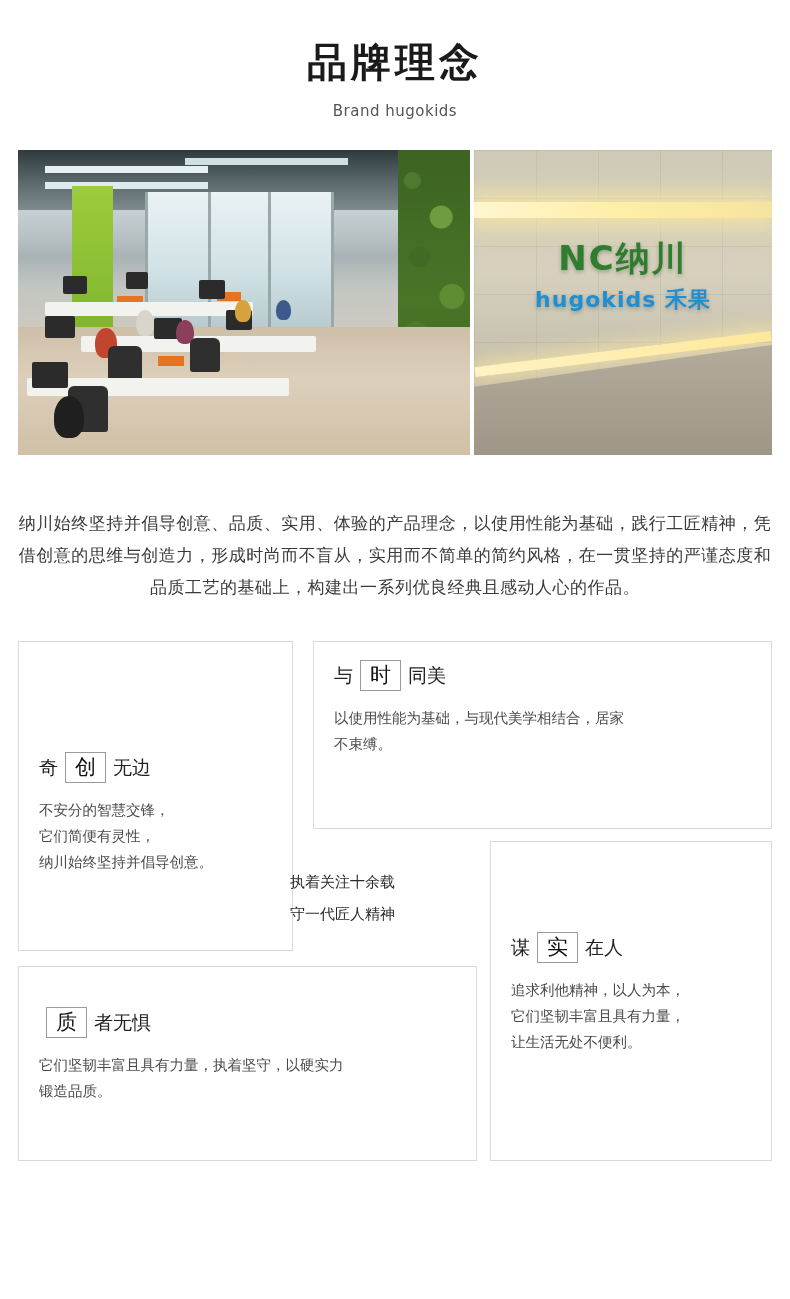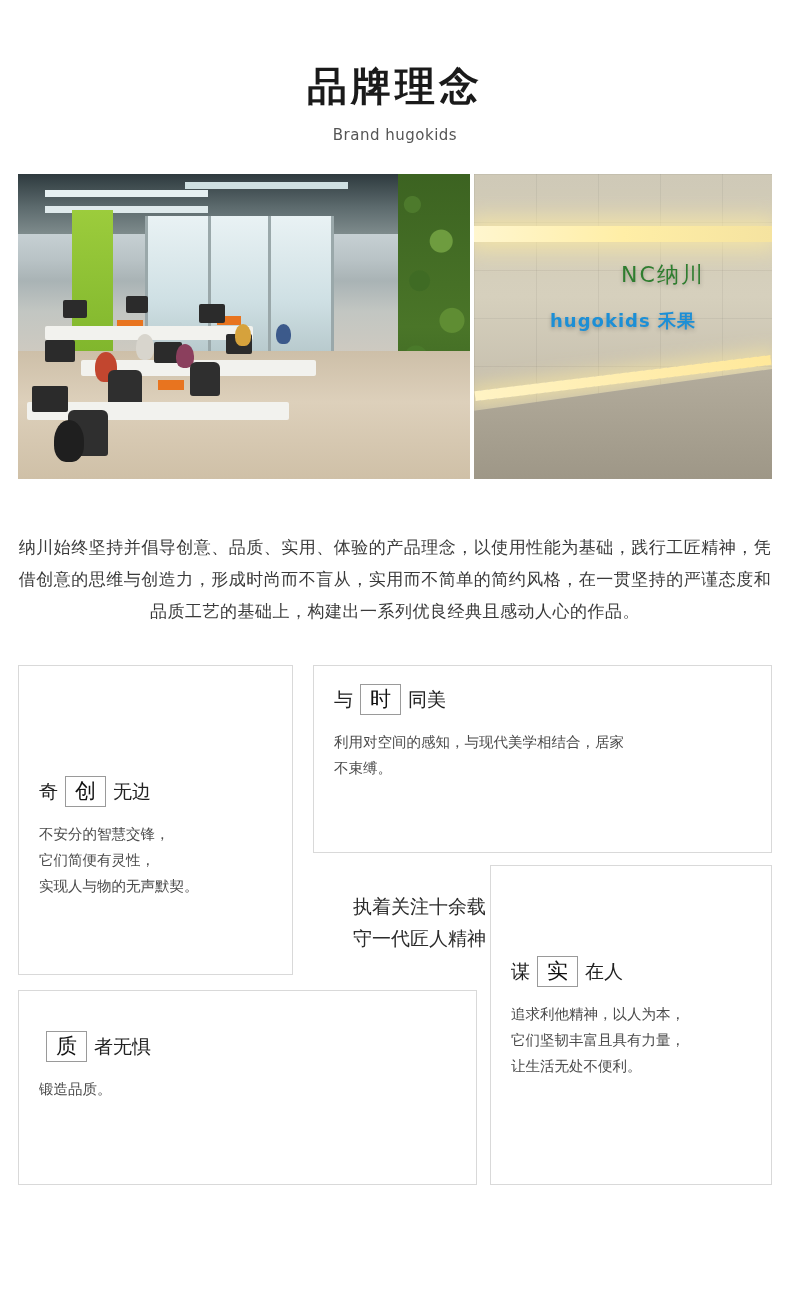--- a/index.html
+++ b/index.html
@@ -18,21 +18,21 @@
   }
 
   .page {
     width: 790px;
     height: 1299px;
     position: relative;
   }
 
   
   .header {
-    padding-top: 62px;
+    padding-top: 38px;
     text-align: center;
   }
   .title-cn {
     font-size: 40px;
     font-weight: bold;
     letter-spacing: 4px;
     color: #1a1a1a;
     line-height: 1.2;
   }
   .title-en {
@@ -147,28 +147,27 @@
     clip-path: polygon(0 38%, 100% 0, 100% 100%, 0 100%);
   }
   .sw-slantglow{
     position:absolute;left:0;bottom:96px;width:100%;height:10px;
     background:linear-gradient(90deg,#fff3c4,#ffe89a);
     transform: rotate(-7deg);
     box-shadow:0 0 18px 6px rgba(255,236,160,.6);
   }
   .sw-logo1{
     position:absolute;left:50%;top:86px;transform:translateX(-50%);
-    font-size:22px;font-weight:normal;color:#2f7d2f;letter-spacing:2px;
+    font-size:34px;font-weight:bold;color:#2f7d2f;letter-spacing:2px;
     text-shadow:0 2px 4px rgba(0,0,0,.25);
     white-space:nowrap;
-    margin-left:40px;
   }
   .sw-logo2{
     position:absolute;left:50%;top:135px;transform:translateX(-50%);
-    font-size:18px;font-weight:bold;color:#1c8fd6;letter-spacing:1px;
+    font-size:22px;font-weight:bold;color:#1c8fd6;letter-spacing:1px;
     text-shadow:0 2px 4px rgba(0,0,0,.25);
     white-space:nowrap;
   }
   .sw-grid{
     position:absolute;inset:0;
     background-image:
       linear-gradient(to right, rgba(0,0,0,.05) 1px, transparent 1px),
       linear-gradient(to bottom, rgba(0,0,0,.05) 1px, transparent 1px);
     background-size: 62px 48px;
   }
@@ -226,22 +225,22 @@
 
   #card-chuang .card-head { margin-top: 92px; }
   #card-zhi .card-head { margin-top: 22px; }
   #card-shi2 .card-head { margin-top: 72px; }
 
   .center-text {
     position: absolute;
     left: 290px;
     top: 225px;
     width: 196px;
-    text-align: right;
-    font-size: 19px;
+    text-align: left;
+    font-size: 15px;
     line-height: 32px;
     color: #2b2b2b;
   }
 </style>
 </head>
 <body>
 
 <div class="page">
 
   <div class="header">
@@ -299,42 +298,43 @@
 
     <div class="card" id="card-chuang">
       <div class="card-head">
         <span class="plain">奇</span>
         <span class="boxchar">创</span>
         <span class="plain">无边</span>
       </div>
       <div class="card-body">
         <div>不安分的智慧交锋，</div>
         <div>它们简便有灵性，</div>
-        <div>实现人与物的无声默契。</div>
+        <div>纳川始终坚持并倡导创意。</div>
       </div>
     </div>
 
     <div class="card" id="card-shi">
       <div class="card-head">
         <span class="plain">与</span>
         <span class="boxchar">时</span>
         <span class="plain">同美</span>
       </div>
       <div class="card-body">
-        <div>利用对空间的感知，与现代美学相结合，居家</div>
+        <div>以使用性能为基础，与现代美学相结合，居家</div>
         <div>不束缚。</div>
       </div>
     </div>
 
     <div class="card" id="card-zhi">
       <div class="card-head">
         <span class="boxchar">质</span>
         <span class="plain">者无惧</span>
       </div>
       <div class="card-body">
+        <div>它们坚韧丰富且具有力量，执着坚守，以硬实力</div>
         <div>锻造品质。</div>
       </div>
     </div>
 
     <div class="card" id="card-shi2">
       <div class="card-head">
         <span class="plain">谋</span>
         <span class="boxchar">实</span>
         <span class="plain">在人</span>
       </div>

